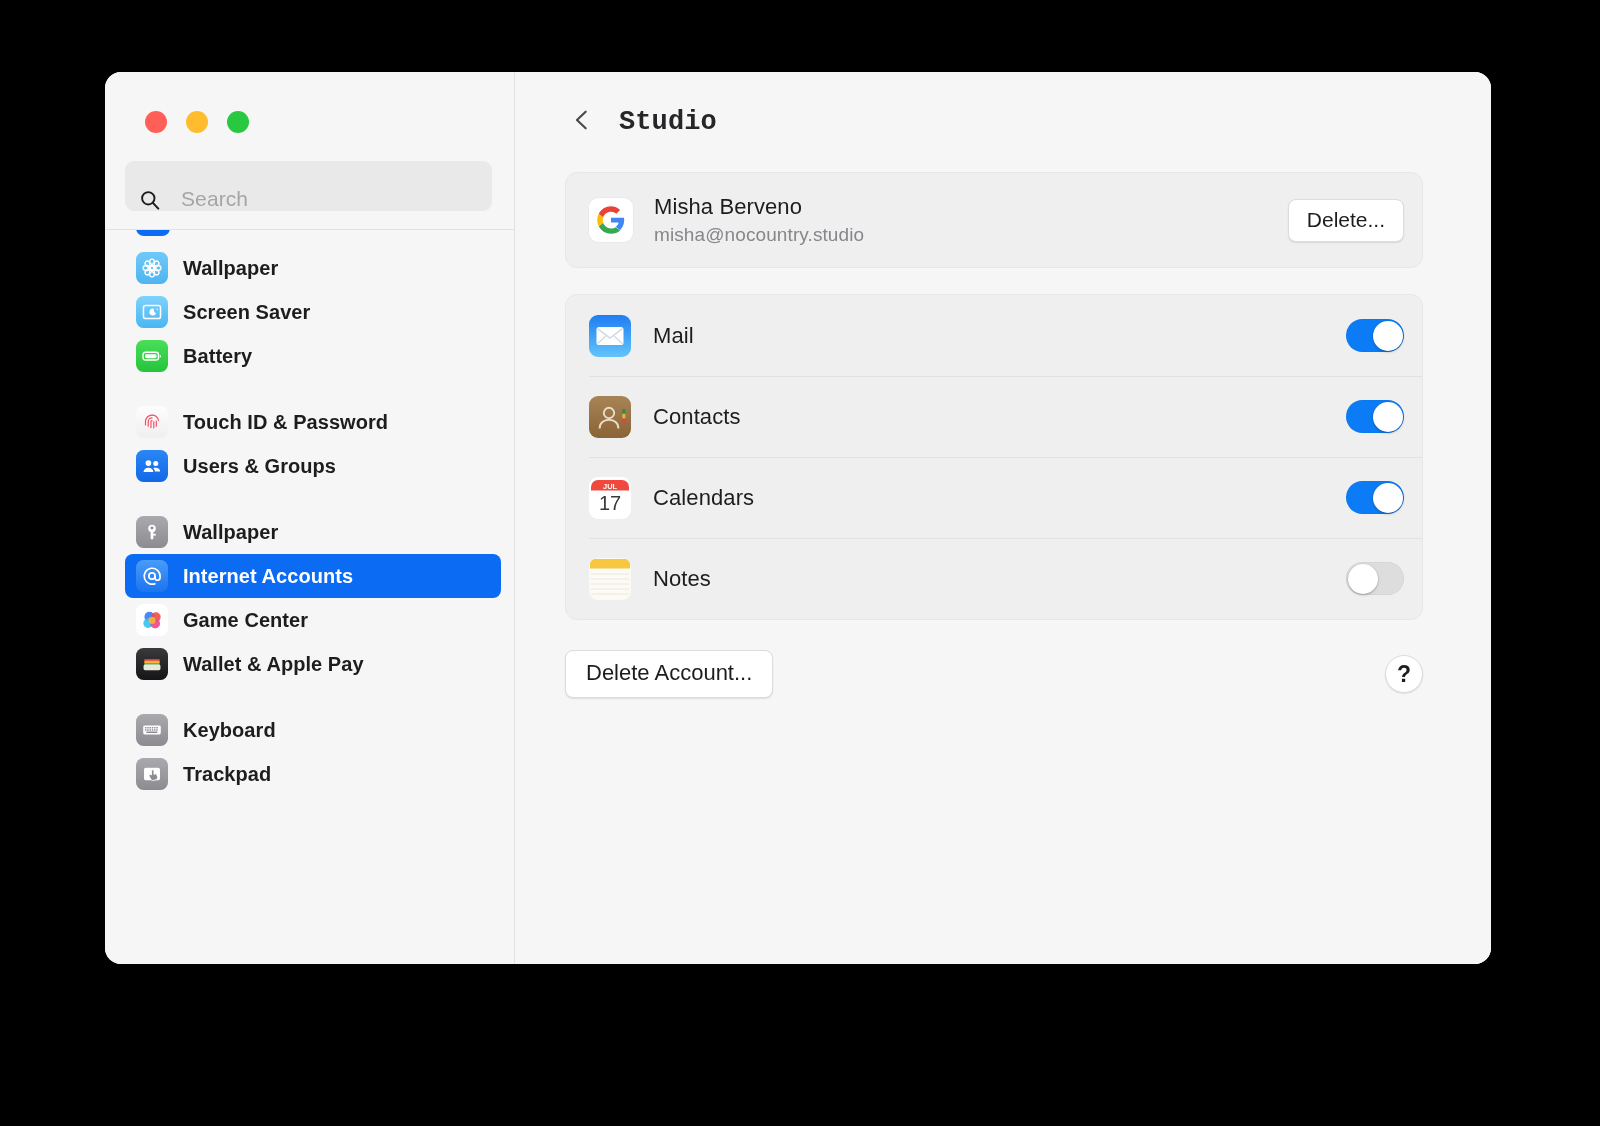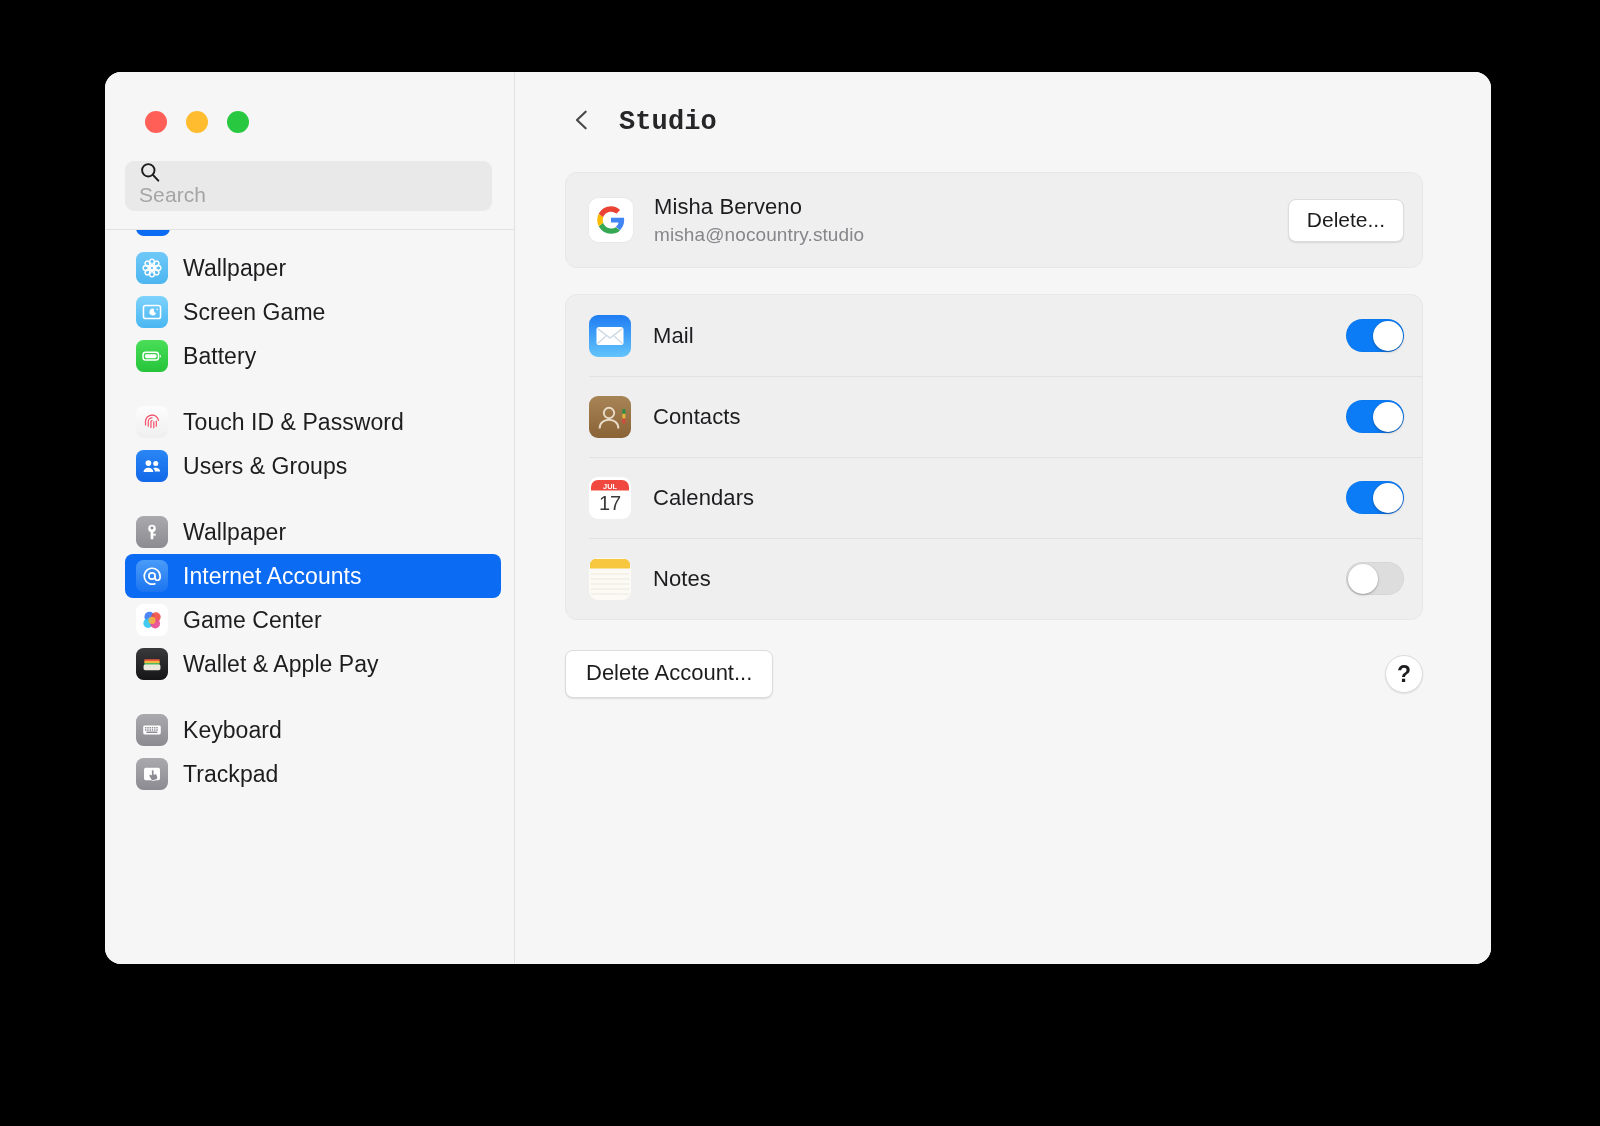--- a/index.html
+++ b/index.html
@@ -42,24 +42,23 @@
   .tl.red    { background: #ff5f57; }
   .tl.yellow { background: #febc2e; }
   .tl.green  { background: #28c840; }
 
   .search-wrap { padding: 28px 22px 0 20px; }
   .search-field {
     height: 50px;
     background: #e9e9e9;
     border-radius: 9px;
     display: flex;
-    align-items: flex-start;
+    align-items: flex-end;
     padding: 0 14px;
-    gap: 0;
-    flex-direction: column;
+    gap: 20px;
   }
   .search-field .sicon { width: 22px; height: 22px; flex: 0 0 22px; display:block; }
   .search-input {
     border: none; outline: none; background: transparent;
     font-family: "Liberation Sans", sans-serif;
     font-size: 21px;
     color: #1c1c1e;
     width: 100%;
     letter-spacing: .1px;
   }
@@ -92,24 +91,25 @@
     align-items: center;
     gap: 15px;
     height: 44px;
     border-radius: 8px;
     padding: 0 10px 0 11px;
     cursor: default;
   }
   .nav-item.selected { background: #0b6bf2; }
   .nav-item.selected .nav-label { color: #ffffff; }
   .nav-label {
-    font-size: 23px;
+    font-size: 20px;
     color: #1d1d1f;
     letter-spacing: .05px;
     white-space: nowrap;
+    font-weight: bold;
   }
   .app-icon {
     width: 32px; height: 32px;
     flex: 0 0 32px;
     border-radius: 7.5px;
     display: flex; align-items: center; justify-content: center;
     overflow: hidden;
     position: relative;
   }
 
@@ -326,21 +326,21 @@
         </div>
 
         <div class="nav-item">
           <span class="app-icon" style="background:linear-gradient(180deg,#7ed2fb,#49b6f2);">
             <svg viewBox="0 0 32 32" width="26" height="26">
               <rect x="5.5" y="8" width="21" height="16" rx="2.6" fill="none" stroke="#ffffff" stroke-width="1.9"></rect>
               <path d="M18.4 12.1a4.2 4.2 0 1 0 2.6 5.5 5 5 0 0 1-2.6-5.5z" fill="#ffffff"></path>
               <circle cx="22.3" cy="12.6" r="1" fill="#ffffff"></circle>
             </svg>
           </span>
-          <span class="nav-label">Screen Game</span>
+          <span class="nav-label">Screen Saver</span>
         </div>
 
         <div class="nav-item">
           <span class="app-icon" style="background:linear-gradient(180deg,#4ade58,#25c43a);">
             <svg viewBox="0 0 32 32" width="26" height="26">
               <rect x="5" y="11.5" width="19" height="9.5" rx="3.2" fill="none" stroke="#ffffff" stroke-width="1.8"></rect>
               <rect x="7.4" y="13.8" width="14.2" height="5" rx="1.8" fill="#ffffff"></rect>
               <path d="M25.6 14.4v3.8a2 2 0 0 0 0-3.8z" fill="#ffffff"></path>
             </svg>
           </span>

